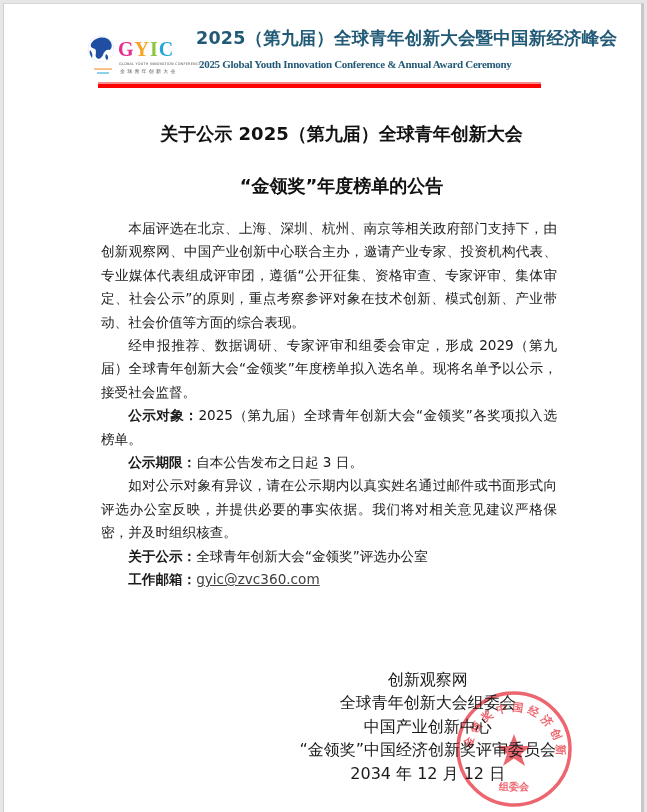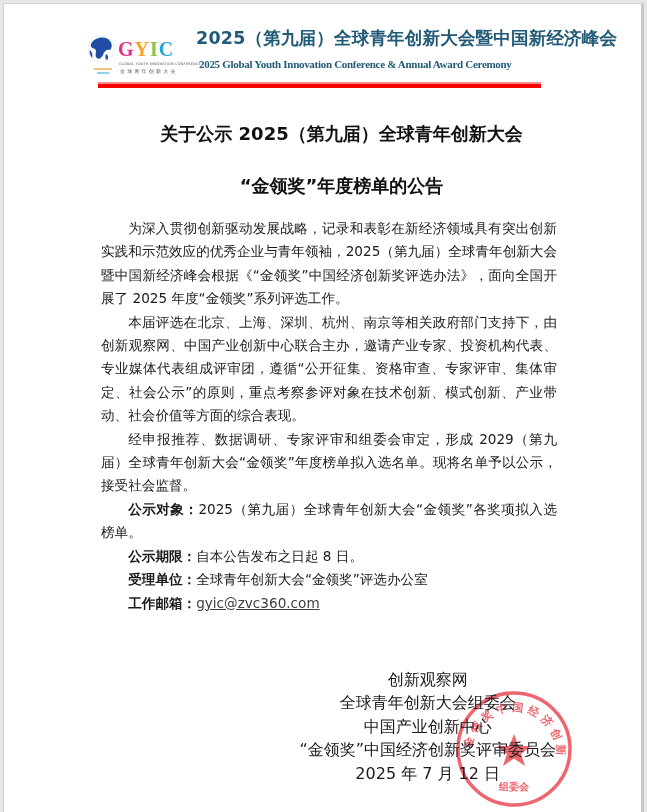--- a/index.html
+++ b/index.html
@@ -70,42 +70,42 @@
     <div class="red-line">
       <div class="l1"></div>
         <div class="l2"></div>
     </div>
   </div>
 
   <div class="title t1">关于公示 2025（第九届）全球青年创新大会</div>
   <div class="title t2">“金领奖”年度榜单的公告</div>
 
   <div class="body-text">
-    <p>为深入贯彻创新驱动发展战略，记录和表彰在新经济领域具有突出创新实践和示范效应的优秀企业与青年领袖，2025（第九届）全球青年创新大会暨中国新经济峰会根据《“金领奖”中国经济创新奖评选办法》，面向全国开展了 2025 年度“金领奖”系列评选工作。</p>
     <p>本届评选在北京、上海、深圳、杭州、南京等相关政府部门支持下，由创新观察网、中国产业创新中心联合主办，邀请产业专家、投资机构代表、专业媒体代表组成评审团，遵循“公开征集、资格审查、专家评审、集体审定、社会公示”的原则，重点考察参评对象在技术创新、模式创新、产业带动、社会价值等方面的综合表现。</p>
     <p>经申报推荐、数据调研、专家评审和组委会审定，形成 2029（第九届）全球青年创新大会“金领奖”年度榜单拟入选名单。现将名单予以公示，接受社会监督。</p>
     <p><span class="label">公示对象：</span><span>2025（第九届）全球青年创新大会“金领奖”各奖项拟入选榜单。</span></p>
-    <p><span class="label">公示期限：</span><span>自本公告发布之日起 8 日。</span></p>
-    <p><span class="label">受理单位：</span><span>全球青年创新大会“金领奖”评选办公室</span></p>
+    <p><span class="label">公示期限：</span><span>自本公告发布之日起 3 日。</span></p>
+    <p>如对公示对象有异议，请在公示期内以真实姓名通过邮件或书面形式向评选办公室反映，并提供必要的事实依据。我们将对相关意见建议严格保密，并及时组织核查。</p>
+    <p><span class="label">关于公示：</span><span>全球青年创新大会“金领奖”评选办公室</span></p>
     <p><span class="label">工作邮箱：</span><span class="email">gyic@zvc360.com</span></p>
   </div>
 
   <svg class="stamp" viewBox="0 0 118 118">
     <g opacity="0.75">
       <circle cx="59" cy="59" r="56" fill="none" stroke="#e8333f" stroke-width="3.5"></circle>
       <polygon points="59,44 63.5,56 76,56 66,64 70,76 59,68.5 48,76 52,64 42,56 54.5,56" fill="#e8333f"></polygon>
       <path id="arc" d="M16 64 A43 43 0 1 1 102 64" fill="none"></path>
       <text font-size="11" fill="#e8333f" font-weight="bold" font-family="DejaVu Sans, sans-serif" letter-spacing="4">
         <textPath href="#arc" startOffset="4%">金领奖中国经济创新奖评审委员会</textPath>
       </text>
       <text x="59" y="100" text-anchor="middle" font-size="10" fill="#e8333f" font-family="DejaVu Sans, sans-serif" font-weight="bold">组委会</text>
     </g>
   </svg>
 
   <div class="sign">
     <div>创新观察网</div>
     <div>全球青年创新大会组委会</div>
     <div>中国产业创新中心</div>
     <div>“金领奖”中国经济创新奖评审委员会</div>
-    <div>2025 年 7 月 12 日</div>
+    <div>2034 年 12 月 12 日</div>
   </div>
 
 </div>
 
 </body></html>

